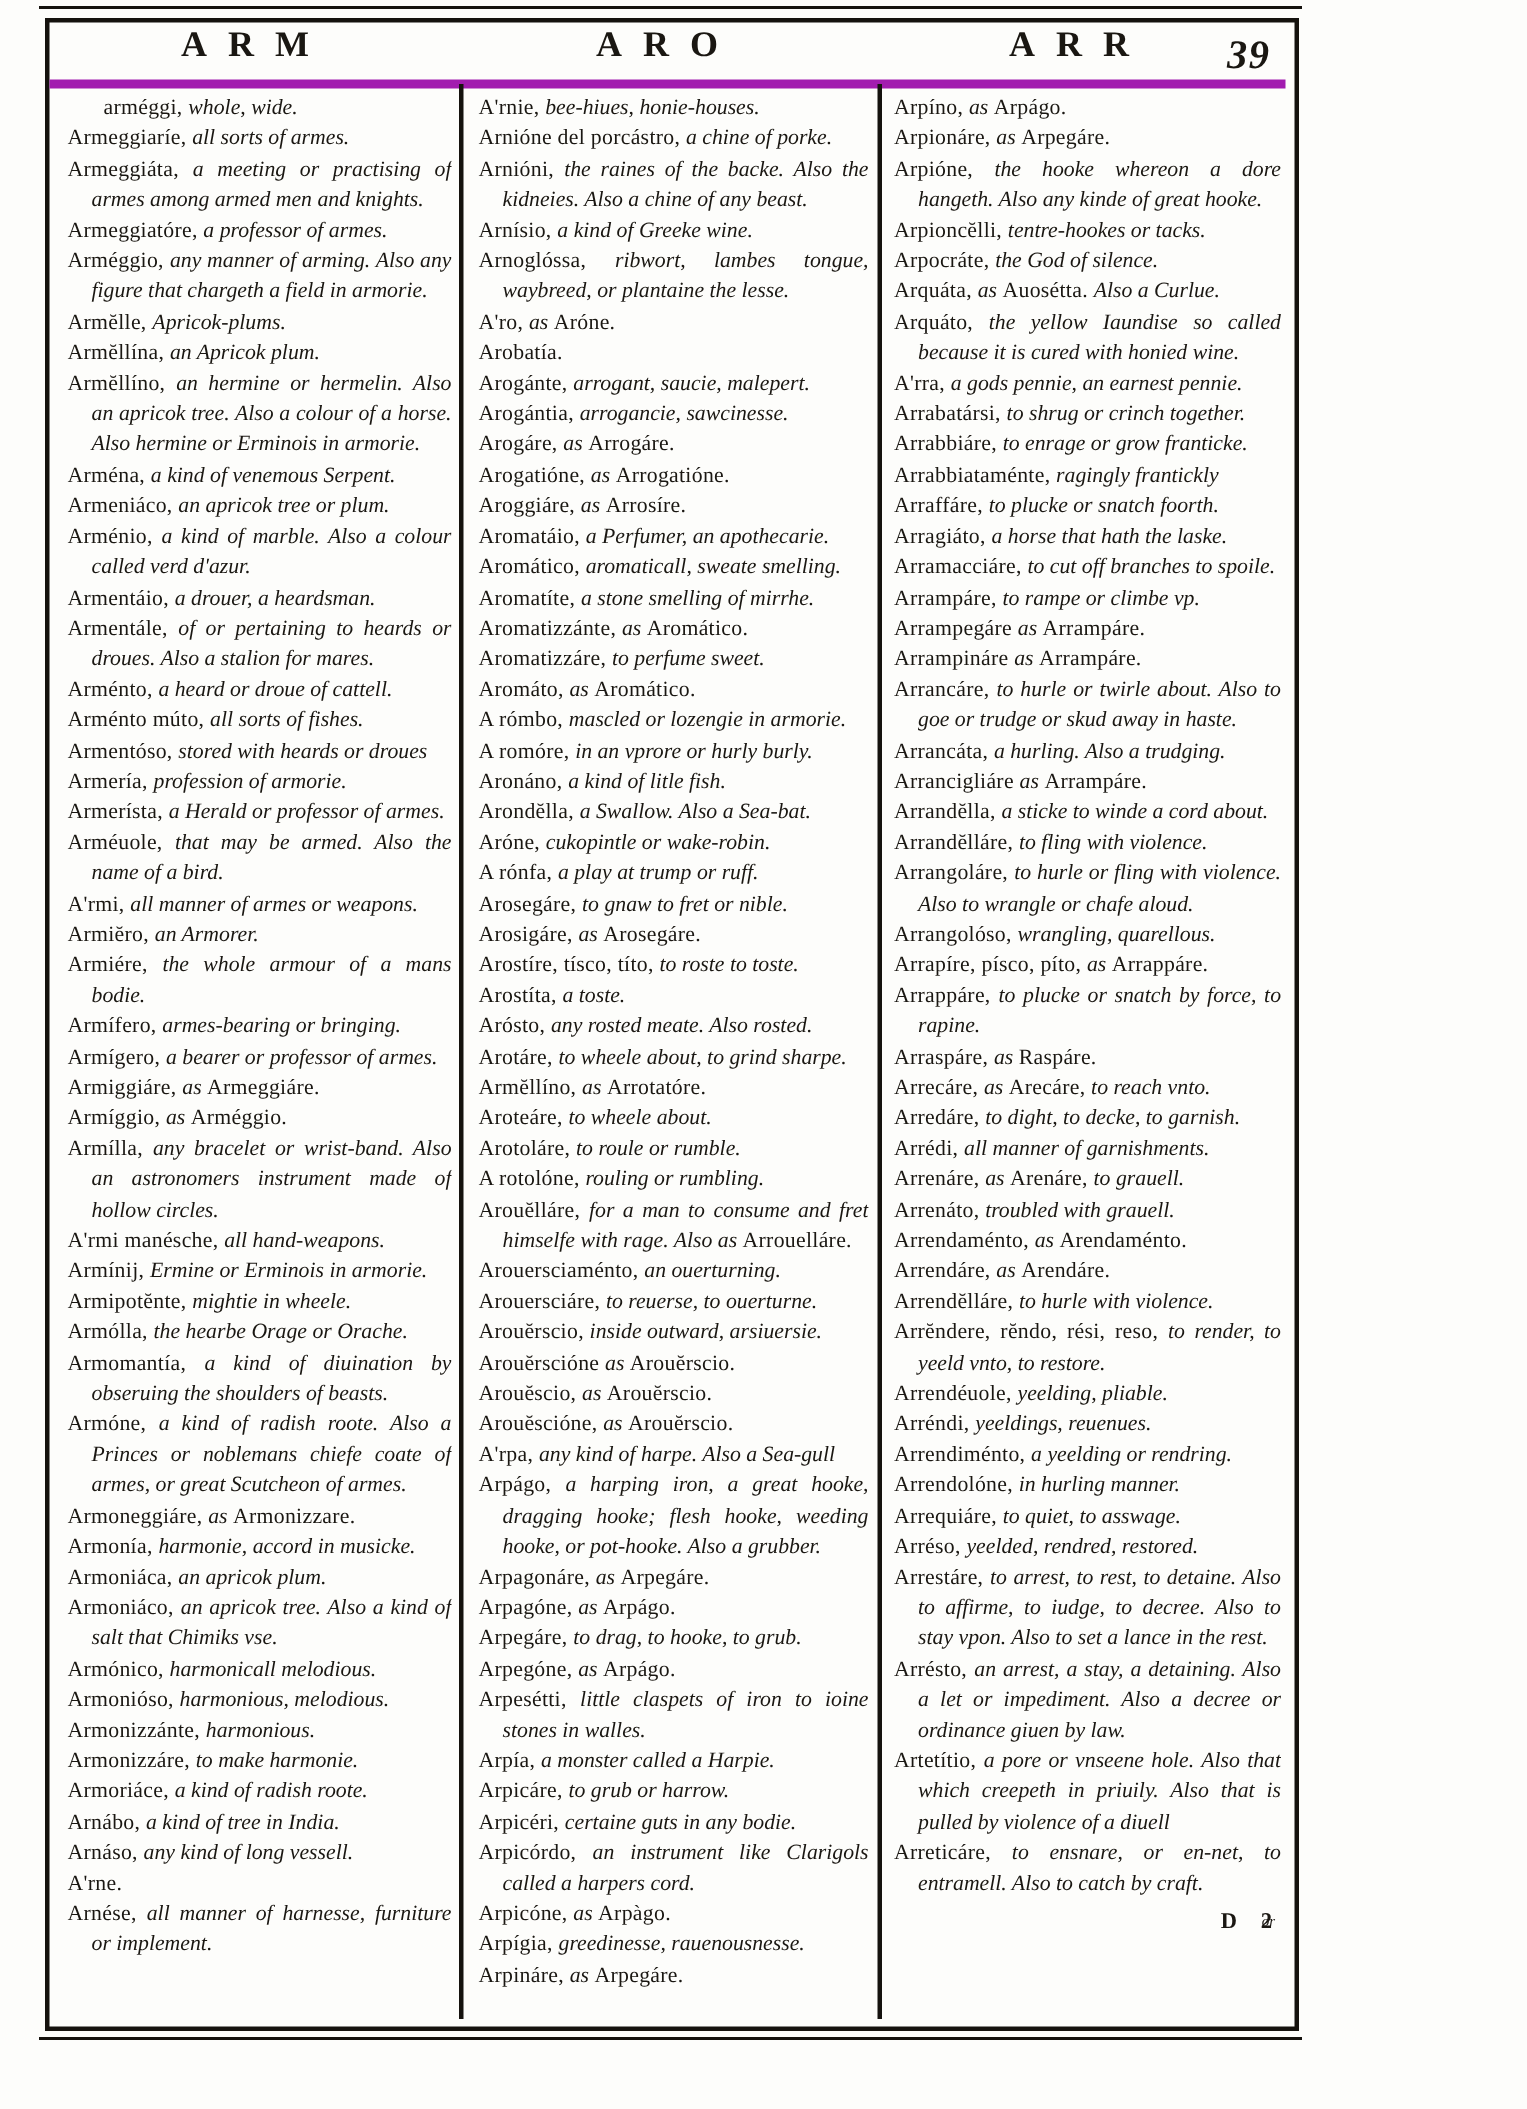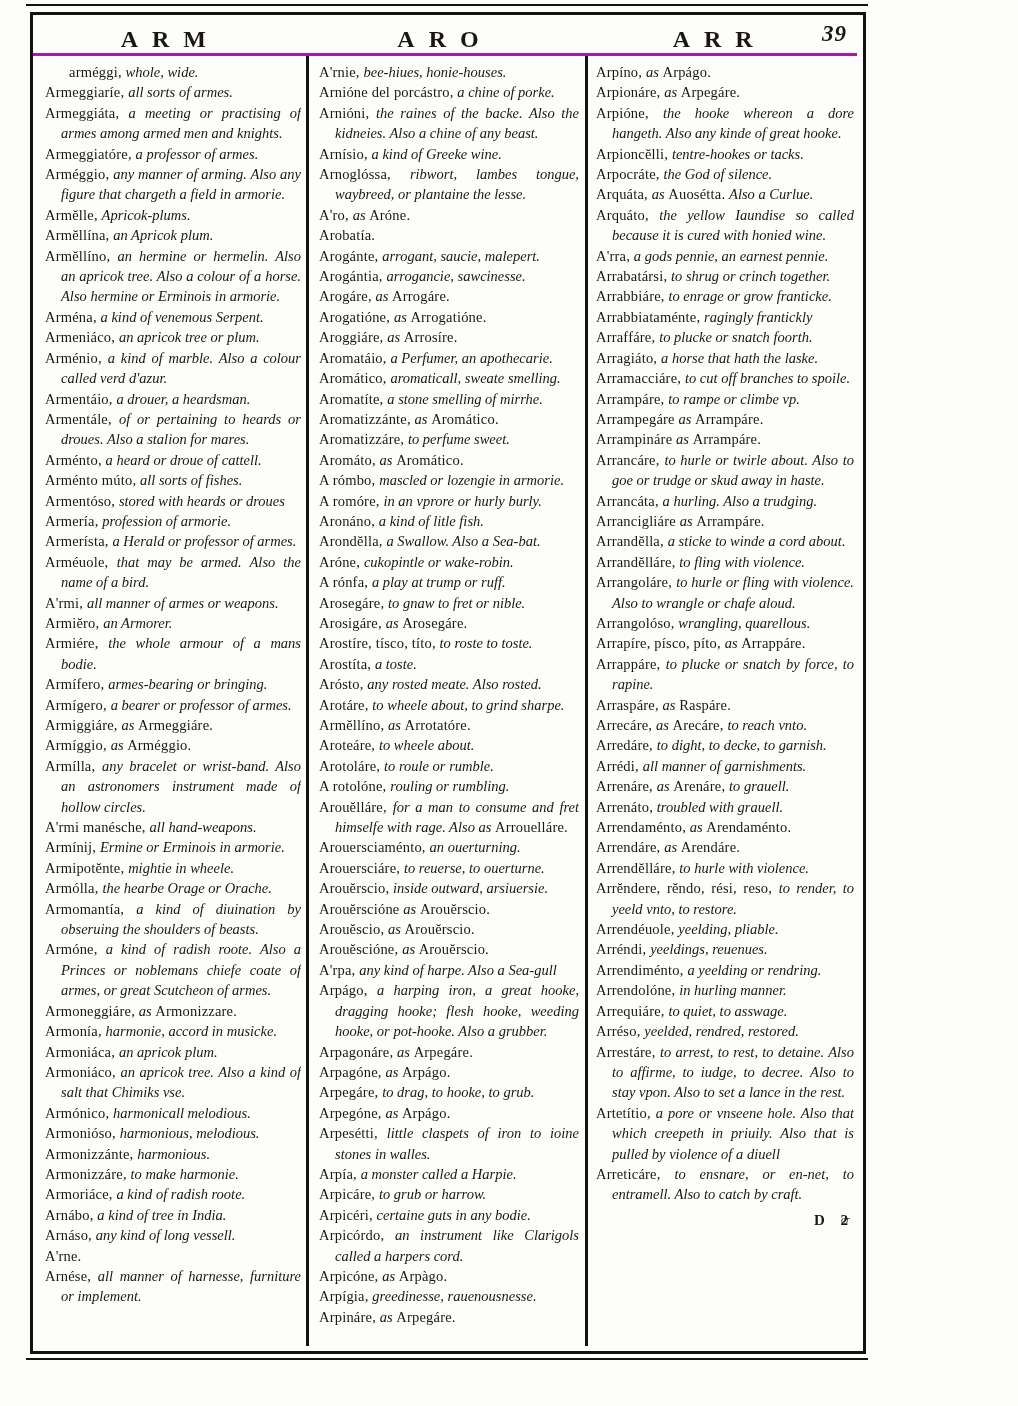--- a/index.html
+++ b/index.html
@@ -11,31 +11,31 @@
     overflow:hidden;
   }
   .top-rule{position:absolute;left:26px;top:4px;width:842px;height:2px;background:#15120e;}
   .frame{
     position:absolute;left:30px;top:12px;width:830px;height:1336px;
     border:3px solid #15120e;background:transparent;
   }
   .bottom-rule{position:absolute;left:26px;top:1358px;width:842px;height:2px;background:#15120e;}
   .running-head{
     position:absolute;left:33px;top:15px;width:824px;height:38px;
-    border-bottom:3px solid #a21caf;
-    display:flex;align-items:flex-end;
+    border-bottom:6px solid #a21caf;
+    display:flex;align-items:flex-start;
   }
   .head-sec{
     flex:1;text-align:center;
     font-size:24px;font-weight:bold;letter-spacing:14px;
     padding-top:2px;
   }
   .page-num{
     position:absolute;right:10px;top:6px;
-    font-size:23px;font-style:italic;font-weight:bold;letter-spacing:1px;
+    font-size:27px;font-style:italic;font-weight:bold;letter-spacing:1px;
   }
   .vline{position:absolute;top:56px;width:3px;height:1290px;background:#15120e;}
   .vline1{left:306px;}
   .vline2{left:585px;}
   .col{
     position:absolute;top:62px;height:1282px;overflow:hidden;
     font-size:14.5px;line-height:20.4px;
     text-align:justify;
   }
   .col1{left:45px;width:256px;}
@@ -211,20 +211,21 @@
     <div class="entry"><span class="w">Arrendáre, </span><span class="g">as </span><span class="w">Arendáre.</span></div>
     <div class="entry"><span class="w">Arrendĕlláre, </span><span class="g">to hurle with violence.</span></div>
     <div class="entry"><span class="w">Arrĕndere, rĕndo, rési, reso, </span><span class="g">to render, to yeeld vnto, to restore.</span></div>
     <div class="entry"><span class="w">Arrendéuole, </span><span class="g">yeelding, pliable.</span></div>
     <div class="entry"><span class="w">Arréndi, </span><span class="g">yeeldings, reuenues.</span></div>
     <div class="entry"><span class="w">Arrendiménto, </span><span class="g">a yeelding or rendring.</span></div>
     <div class="entry"><span class="w">Arrendolóne, </span><span class="g">in hurling manner.</span></div>
     <div class="entry"><span class="w">Arrequiáre, </span><span class="g">to quiet, to asswage.</span></div>
     <div class="entry"><span class="w">Arréso, </span><span class="g">yeelded, rendred, restored.</span></div>
     <div class="entry"><span class="w">Arrestáre, </span><span class="g">to arrest, to rest, to detaine. Also to affirme, to iudge, to decree. Also to stay vpon. Also to set a lance in the rest.</span></div>
+    <div class="entry"><span class="w">Arrésto, </span><span class="g">an arrest, a stay, a detaining. Also a let or impediment. Also a decree or ordinance giuen by law.</span></div>
     <div class="entry"><span class="w">Artetítio, </span><span class="g">a pore or vnseene hole. Also that which creepeth in priuily. Also that is pulled by violence of a diuell</span></div>
     <div class="entry"><span class="w">Arreticáre, </span><span class="g">to ensnare, or en-net, to entramell. Also to catch by craft.</span></div>
     <div class="pfoot">
       <span class="sig">D 2</span>
       <span class="catch">or</span>
     </div>
   </div>
 
 <div class="bottom-rule"></div>
 

